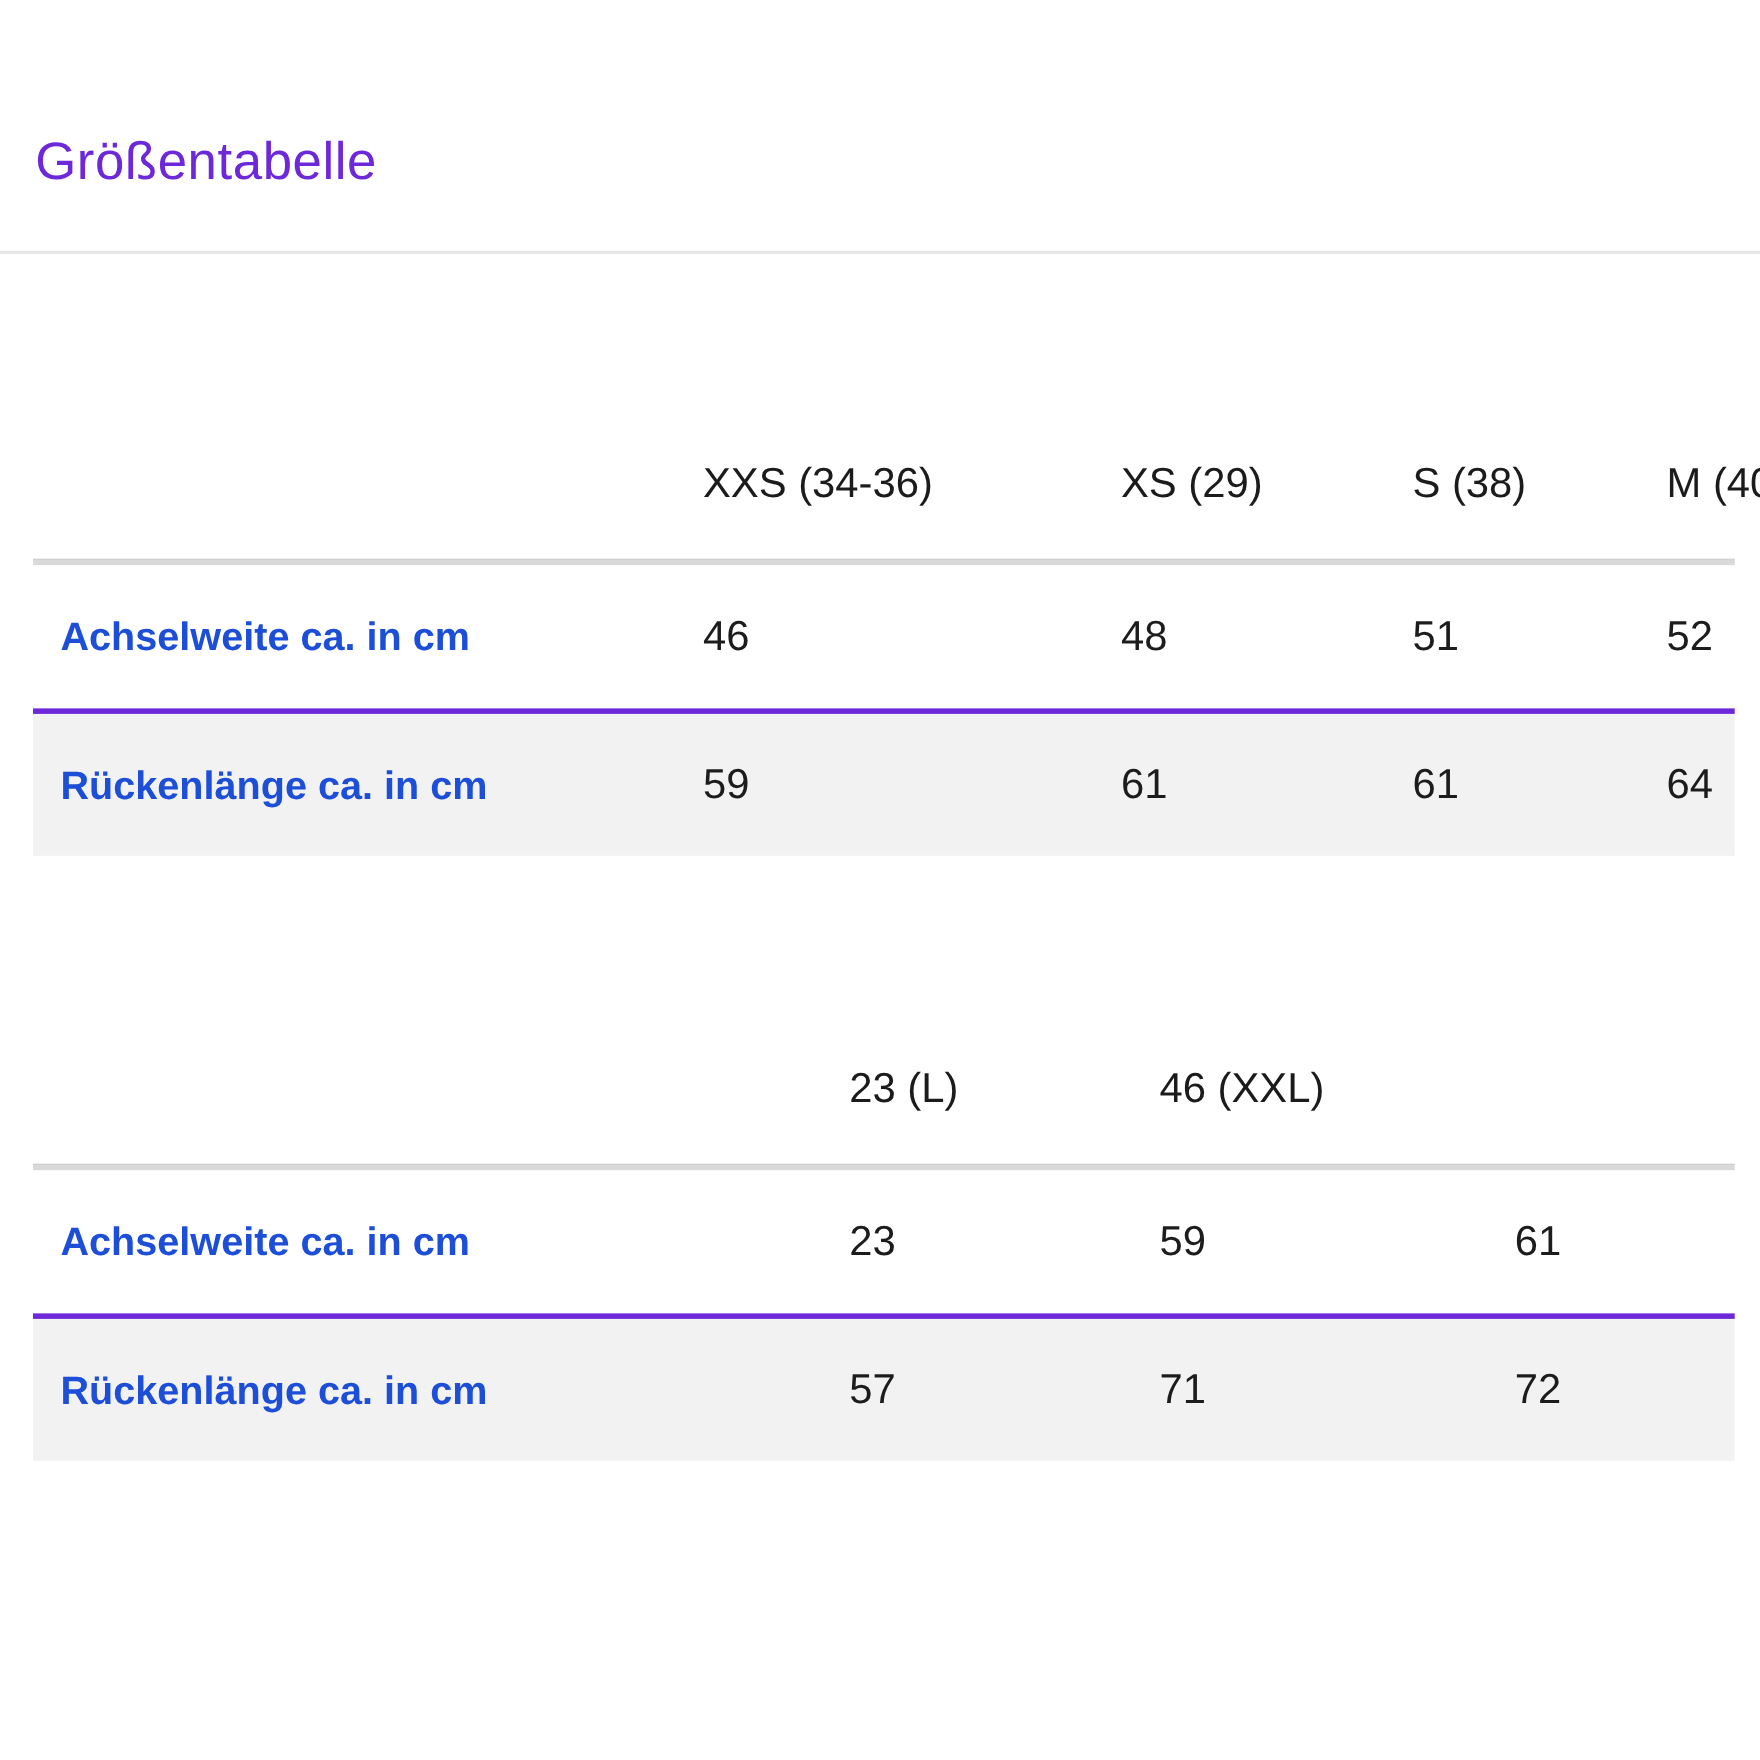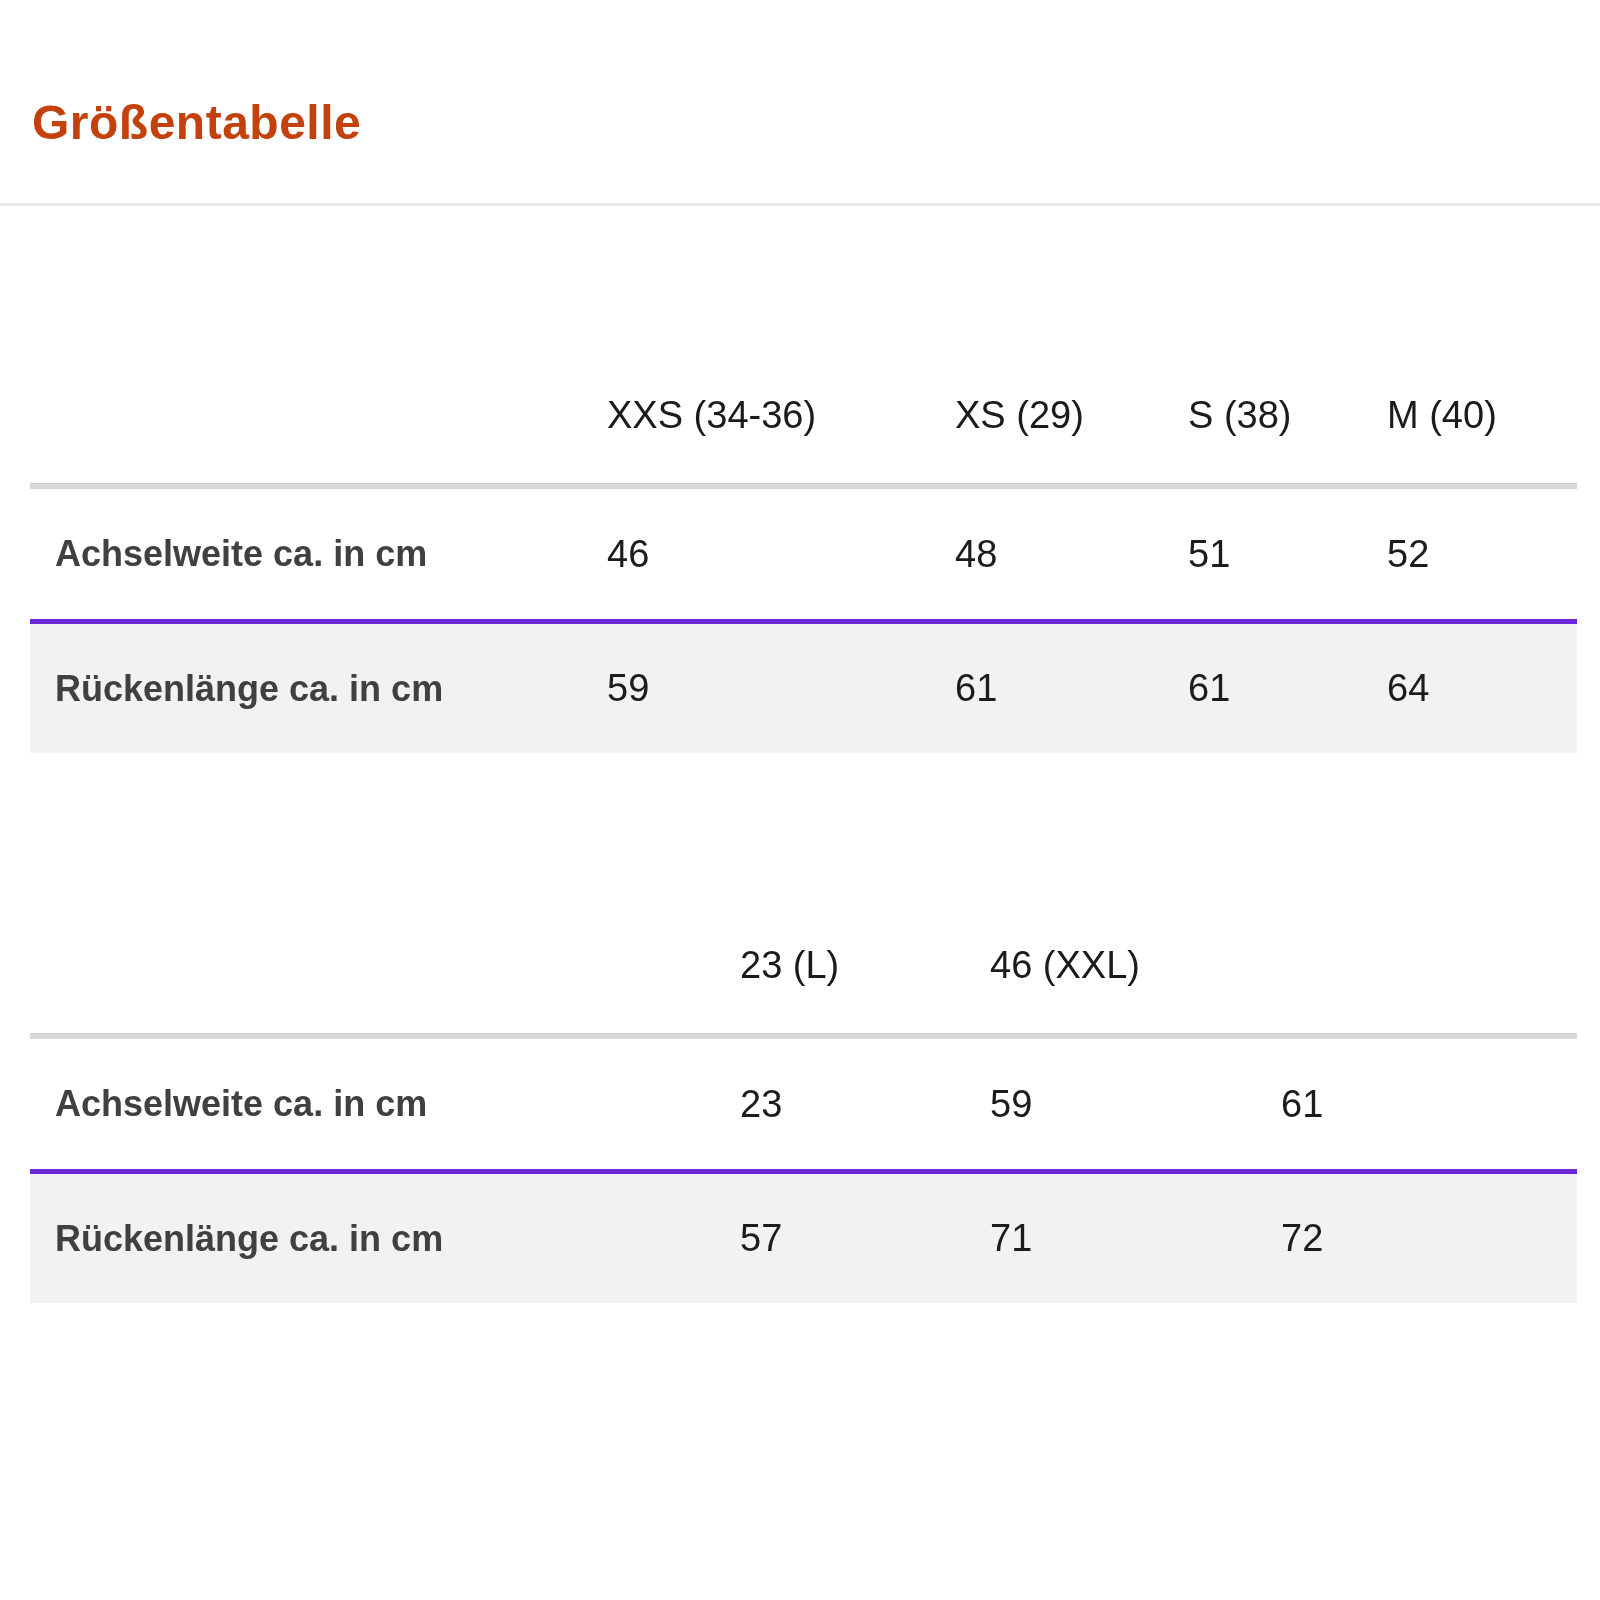--- a/index.html
+++ b/index.html
@@ -10,43 +10,44 @@
     }
     body {
       width: 1600px;
       height: 1600px;
       font-family: "Liberation Sans", sans-serif;
       color: #1b1b1b;
       overflow: hidden;
     }
 
     .page-title {
-      margin: 95px 0 0 32px;
+      margin: 120px 0 0 32px;
       font-size: 48px;
       line-height: 56px;
-      font-weight: 700;
+      font-weight: 400;
       letter-spacing: 0.5px;
-      color: #c2410c;
+      color: #6d28d9;
     }
 
     .title-divider {
       height: 3px;
       width: 1600px;
       background: #e7e7e7;
       margin-top: 52px;
     }
 
     .size-table {
       margin-left: 30px;
       width: 1547px;
     }
 
     .grid {
       display: grid;
       align-items: center;
+      gap: 32px;
     }
     .t1 .grid { grid-template-columns: 577px 348px 233px 199px 190px; }
     .t2 .grid { grid-template-columns: 710px 250px 291px 296px; }
 
     .thead {
       height: 135px;
       font-size: 38px;
       font-weight: 400;
       color: #1b1b1b;
     }
@@ -70,21 +71,21 @@
     .trow.gray {
       height: 134px;
       background: #f2f2f2;
       border-top: 5px solid #6d28d9;
     }
 
     .row-label {
       font-weight: 700;
       font-size: 36px;
       padding-left: 25px;
-      color: #404040;
+      color: #1d4ed8;
     }
 
     .cell, .col-header {
       font-weight: 400;
       white-space: nowrap;
     }
   </style>
 </head>
 <body>
 

